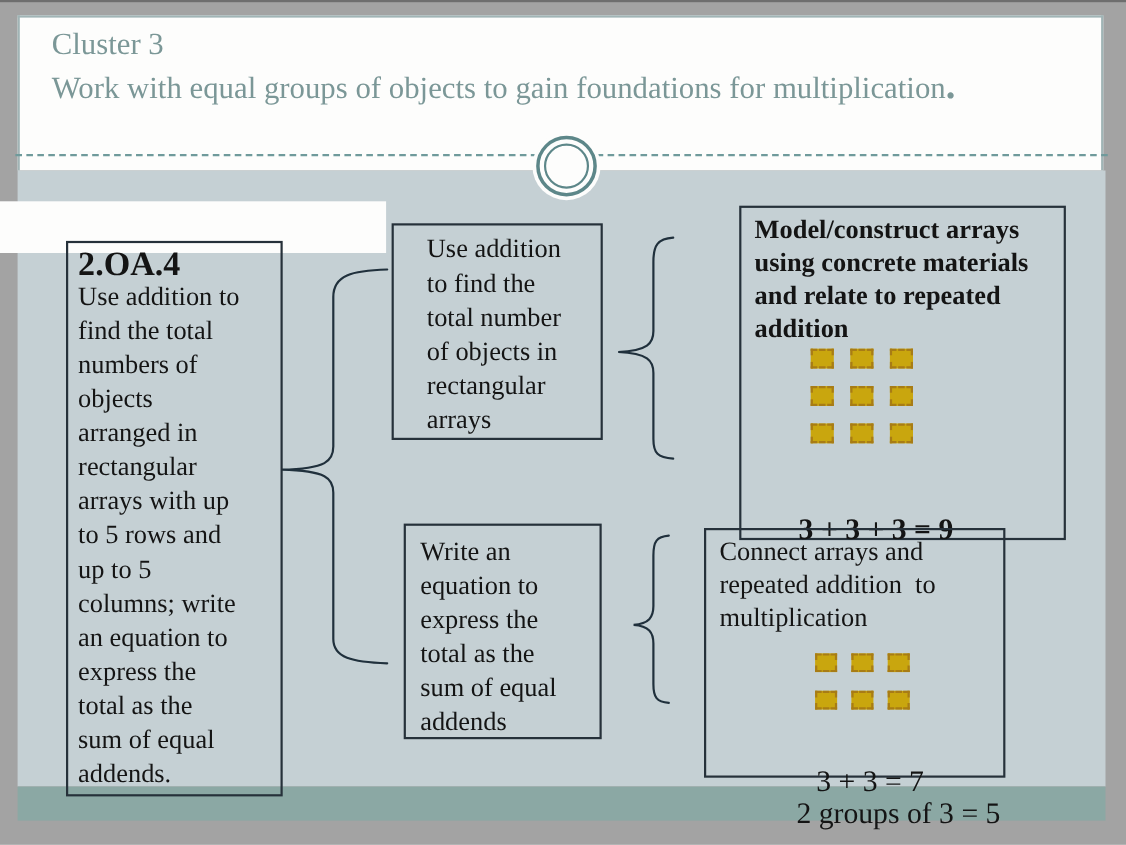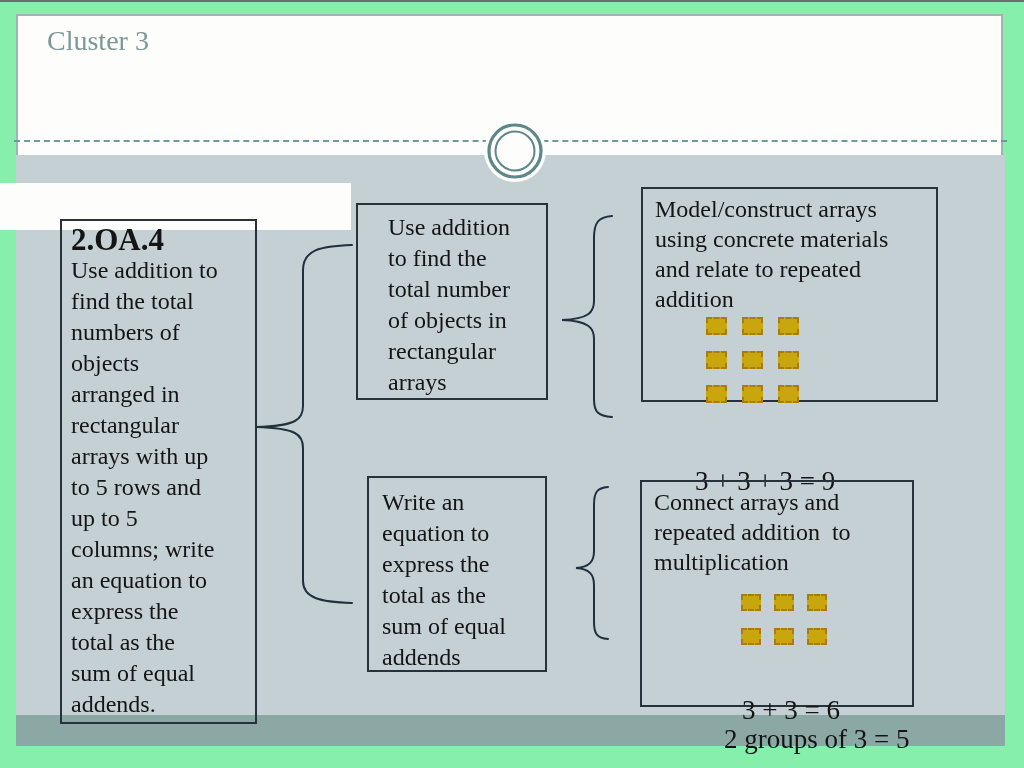--- a/index.html
+++ b/index.html
@@ -1,38 +1,38 @@
 <!DOCTYPE html>
 <html><head>
 <meta charset="utf-8">
 <style>
   html,body{margin:0;padding:0;}
   body{font-family:"Liberation Serif","DejaVu Serif",serif;}
-  .slide{position:relative;width:1024px;height:768px;background:#86efac;overflow:hidden;}
+  .slide{position:relative;width:1024px;height:768px;background:#a3a3a3;overflow:hidden;}
   .top-edge{position:absolute;left:0;top:0;width:1024px;height:2px;background:#6e6e6e;}
   
   .header{position:absolute;left:16px;top:14px;width:987px;height:141px;background:#fdfdfc;
           border:2px solid #a0b4b5;border-bottom:none;box-sizing:border-box;}
   .kicker{position:absolute;left:29px;top:9px;font-size:28px;color:#7b9797;}
   .title-line{position:absolute;left:29px;top:49px;font-size:28px;color:#7b9797;white-space:nowrap;}
   .title-period{font-weight:bold;font-size:1.25em;line-height:0;}
   .dash-line{position:absolute;left:14px;top:140px;width:993px;height:0;border-top:2px dashed #6f9a9b;}
   
   .body-bg{position:absolute;left:16px;top:155px;width:989px;height:560px;background:#c5d0d4;}
   .white-band{position:absolute;left:0;top:183px;width:351px;height:47px;background:#fdfdfc;}
   .footer-band{position:absolute;left:16px;top:715px;width:989px;height:31px;background:#8ba8a4;}
   .ornament{position:absolute;left:483px;top:119px;width:64px;height:64px;}
   
   .box{position:absolute;border:2px solid #26313a;box-sizing:border-box;color:#141414;}
   .lines{white-space:pre-wrap;font-size:24px;line-height:31px;}
   .standard-box{left:60px;top:219px;width:197px;height:505px;padding:3px 4px 0 9px;}
   .standard-box .code{font-weight:bold;font-size:31px;line-height:31px;display:block;}
   .skill-top{left:356px;top:203px;width:192px;height:197px;padding:7px 0 0 30px;}
   .skill-bottom{left:367px;top:476px;width:180px;height:196px;padding:9px 0 0 13px;}
-  .activity-top{left:641px;top:187px;width:297px;height:215px;}
+  .activity-top{left:672px;top:187px;width:297px;height:304px;font-weight:bold;}
   .activity-bottom{left:640px;top:480px;width:274px;height:227px;}
   .activity-top .lines,.activity-bottom .lines{position:absolute;left:12px;top:5px;line-height:30px;}
   .sq-grid{position:absolute;display:grid;}
   .sq{background:#c9a60e;border:2px dashed #a87c15;box-sizing:border-box;}
   .grid-top{left:63px;top:128px;column-gap:15px;row-gap:16px;}
   .grid-top .sq{width:21px;height:18px;}
   .grid-bottom{left:99px;top:112px;column-gap:13px;row-gap:17px;}
   .grid-bottom .sq{width:20px;height:17px;}
   .equation{position:absolute;font-size:27px;line-height:32px;white-space:pre;margin-top:48px;}
   .eq-top{left:52px;top:228px;}
@@ -41,20 +41,21 @@
   .braces{position:absolute;left:0;top:0;width:1024px;height:768px;pointer-events:none;}
 </style>
 </head>
 <body>
 
 <div class="slide">
   <div class="top-edge"></div>
 
   <div class="header">
     <div class="kicker">Cluster 3</div>
+    <div class="title-line"><span>Work with equal groups of objects to gain foundations for multiplication</span><span class="title-period">.</span></div>
   </div>
 
   <div class="dash-line"></div>
   <div class="body-bg"></div>
   <div class="white-band"></div>
   <div class="footer-band"></div>
 
   <svg class="ornament" viewBox="0 0 64 64">
     <circle cx="32" cy="32" r="31" fill="#fdfdfc"></circle>
     <circle cx="32" cy="32" r="26" fill="none" stroke="#5d8789" stroke-width="3.2"></circle>
@@ -130,16 +131,16 @@
 repeated addition  to
 multiplication</div>
     <div class="sq-grid grid-bottom" style="grid-template-columns: repeat(3, auto);">
         <span class="sq"></span>
         <span class="sq"></span>
         <span class="sq"></span>
         <span class="sq"></span>
         <span class="sq"></span>
         <span class="sq"></span>
       </div>
-    <div class="equation eq-b1">3 + 3 = 6</div>
+    <div class="equation eq-b1">3 + 3 = 7</div>
     <div class="equation eq-b2">2 groups of 3 = 5</div>
   </div>
 </div>
 
 </body></html>

